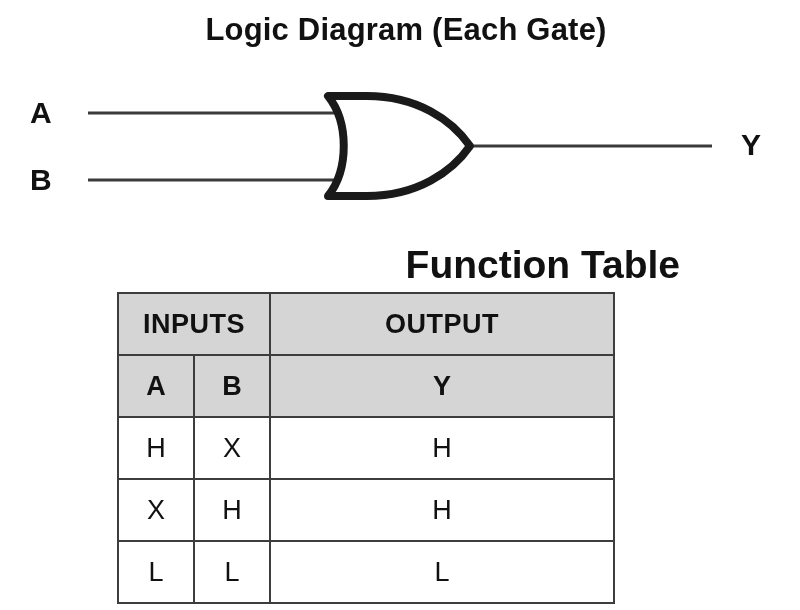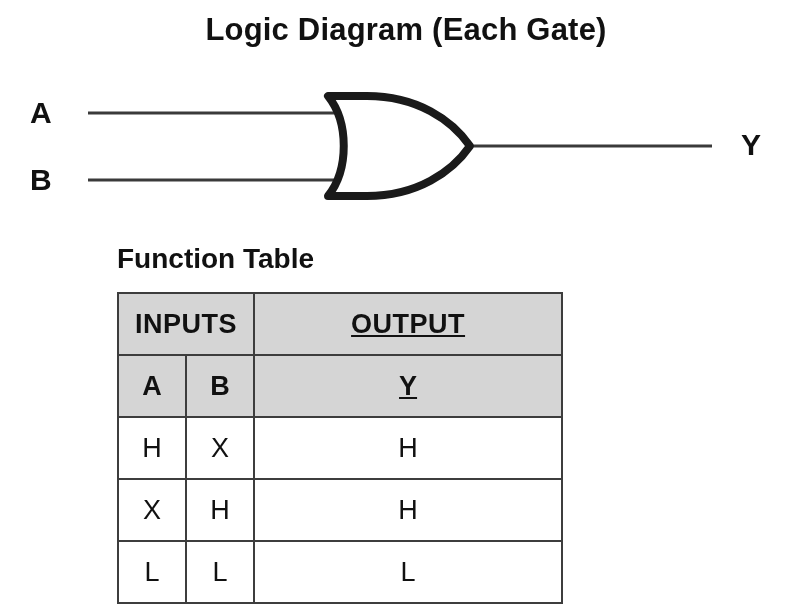--- a/index.html
+++ b/index.html
@@ -26,22 +26,22 @@
     font-size: 31px;
     font-weight: bold;
     letter-spacing: 0.2px;
     color: #111111;
   }
   .table-title {
     position: absolute;
     left: 117px;
     top: 243px;
     width: 563px;
-    text-align: left;
-    font-size: 28px;
+    text-align: right;
+    font-size: 39px;
     font-weight: bold;
     color: #111111;
   }
 
   
   .diagram {
     position: absolute;
     left: 0;
     top: 80px;
     width: 800px;
@@ -58,21 +58,21 @@
   }
   .pin-a { left: 30px;  top: 98px; }
   .pin-b { left: 30px;  top: 165px; }
   .pin-y { left: 741px; top: 130px; }
 
   
   .fn-table {
     position: absolute;
     left: 117px;
     top: 292px;
-    width: 446px;
+    width: 498px;
     border-collapse: collapse;
     table-layout: fixed;
   }
   .fn-table td {
     border: 2px solid #3d3d3d;
     text-align: center;
     vertical-align: middle;
     font-size: 27px;
     color: #111111;
     padding: 0;
@@ -82,21 +82,21 @@
   .hdr-col td {
     background: #d5d5d5;
     font-weight: bold;
     font-size: 27px;
   }
   .hdr-group td { letter-spacing: 0.5px; }
   .data-row td { background: #ffffff; font-weight: normal; }
 
   .col-a { width: 128px; }
   .col-b { width: 143px; }
-  .col-y { width: 292px; text-decoration: underline; }
+  .col-y { width: 292px; }
 </style>
 </head>
 <body>
 
 <div class="diagram-title">Logic Diagram (Each Gate)</div>
 
 <div class="diagram">
   <svg width="800" height="140" viewBox="0 0 800 140" xmlns="http://www.w3.org/2000/svg">
 
     <line x1="88" y1="33" x2="340" y2="33" stroke="#3a3a3a" stroke-width="3"></line>

